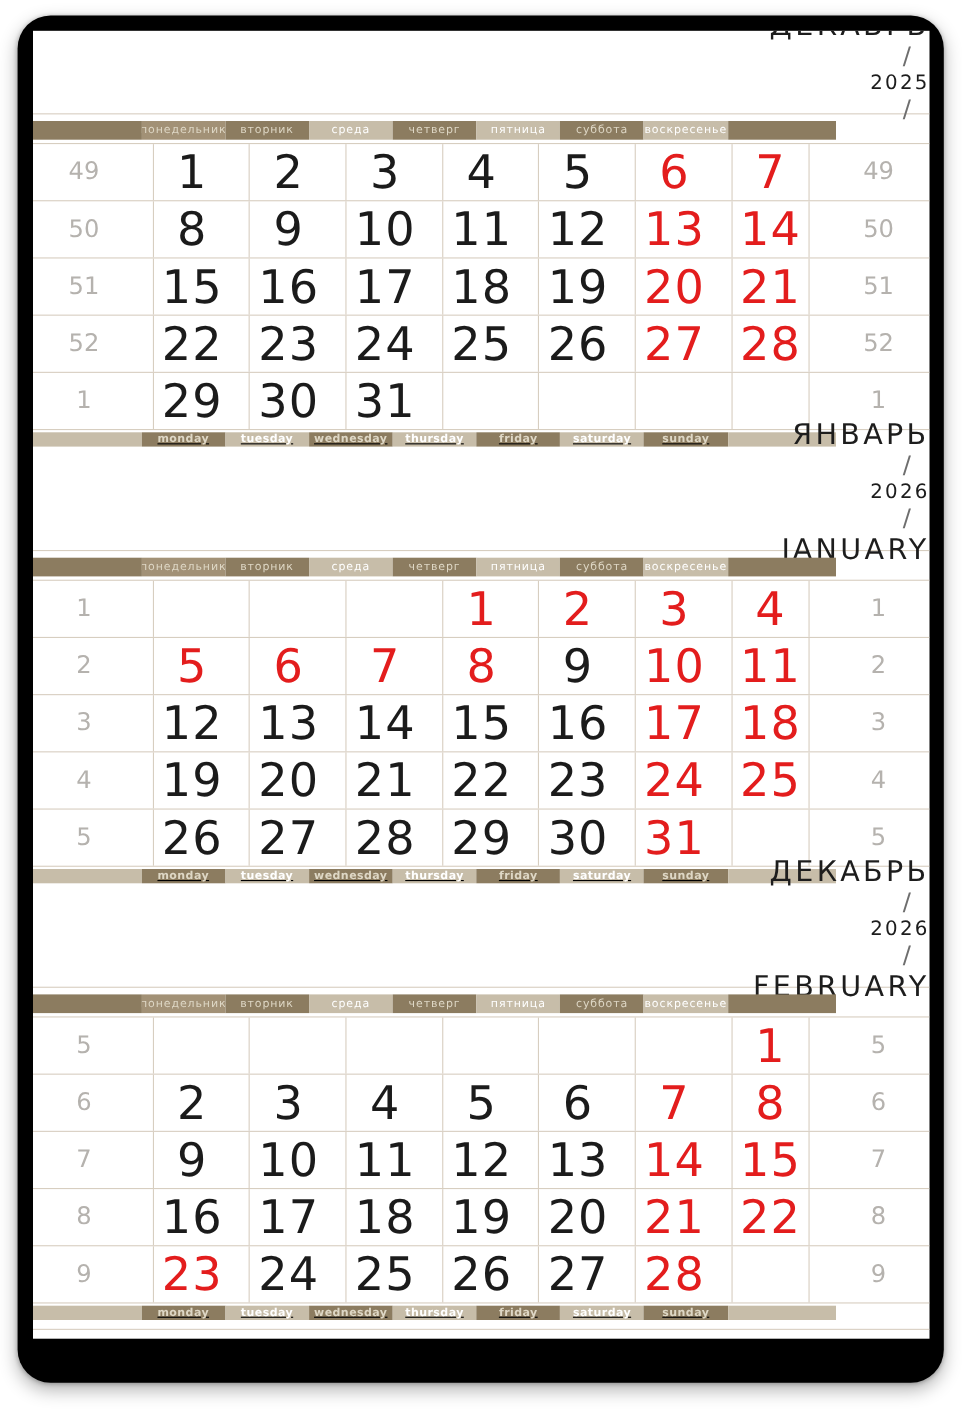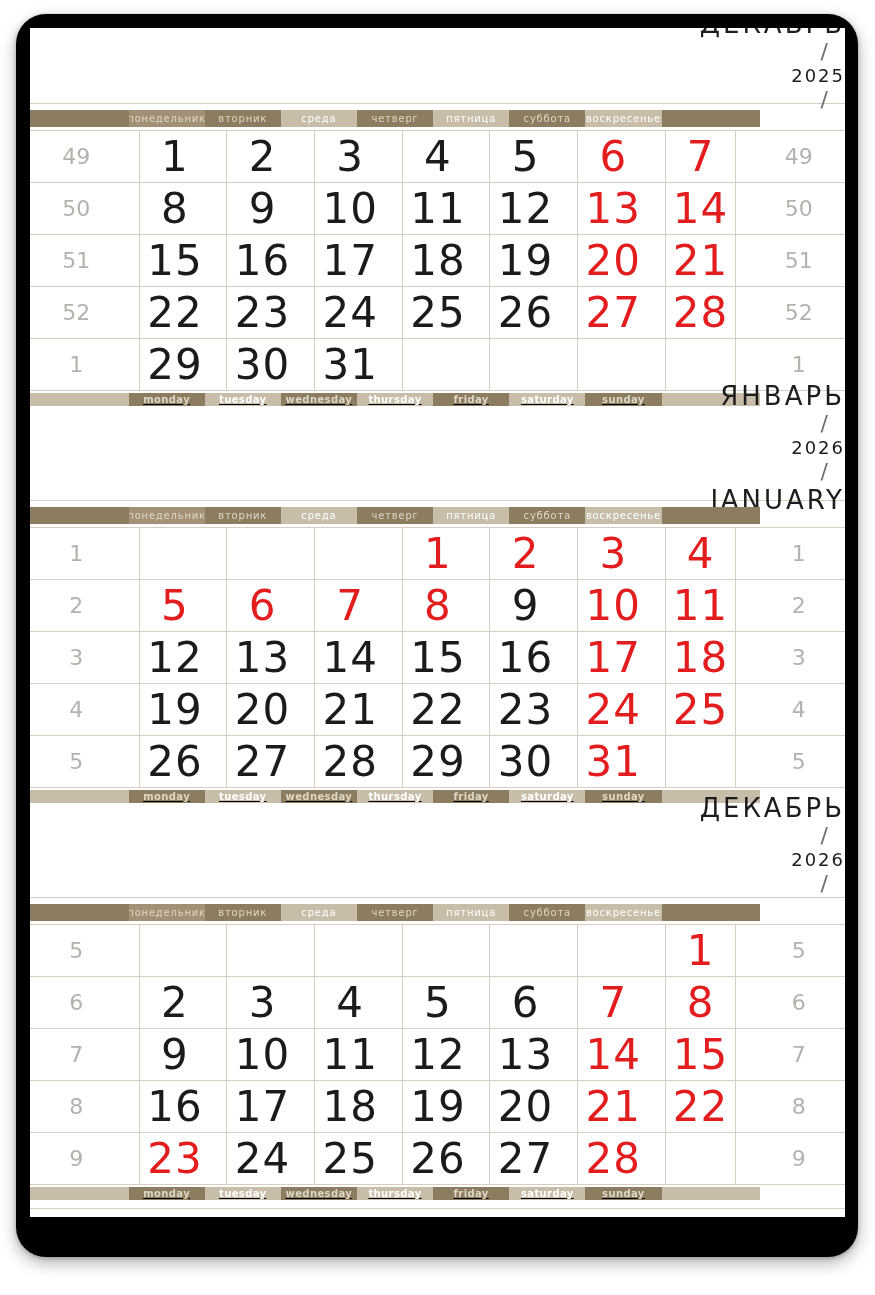--- a/index.html
+++ b/index.html
@@ -258,20 +258,21 @@
           <div class="seg day shade-dark">sunday</div>
           <div class="seg side shade-light"></div>
         </div>
       </section>
       <section class="month">
         <div class="month-title">
           <span class="ru">ДЕКАБРЬ</span>
           <span class="sep">/</span>
           <span class="yr">2026</span>
           <span class="sep">/</span>
+          <span class="en">FEBRUARY</span>
         </div>
         <div class="rule title-rule"></div>
         <div class="bar bar-top">
           <div class="seg side shade-dark"></div>
           <div class="seg day shade-medium">понедельник</div>
           <div class="seg day shade-dark">вторник</div>
           <div class="seg day shade-light">среда</div>
           <div class="seg day shade-dark">четверг</div>
           <div class="seg day shade-light">пятница</div>
           <div class="seg day shade-dark">суббота</div>

